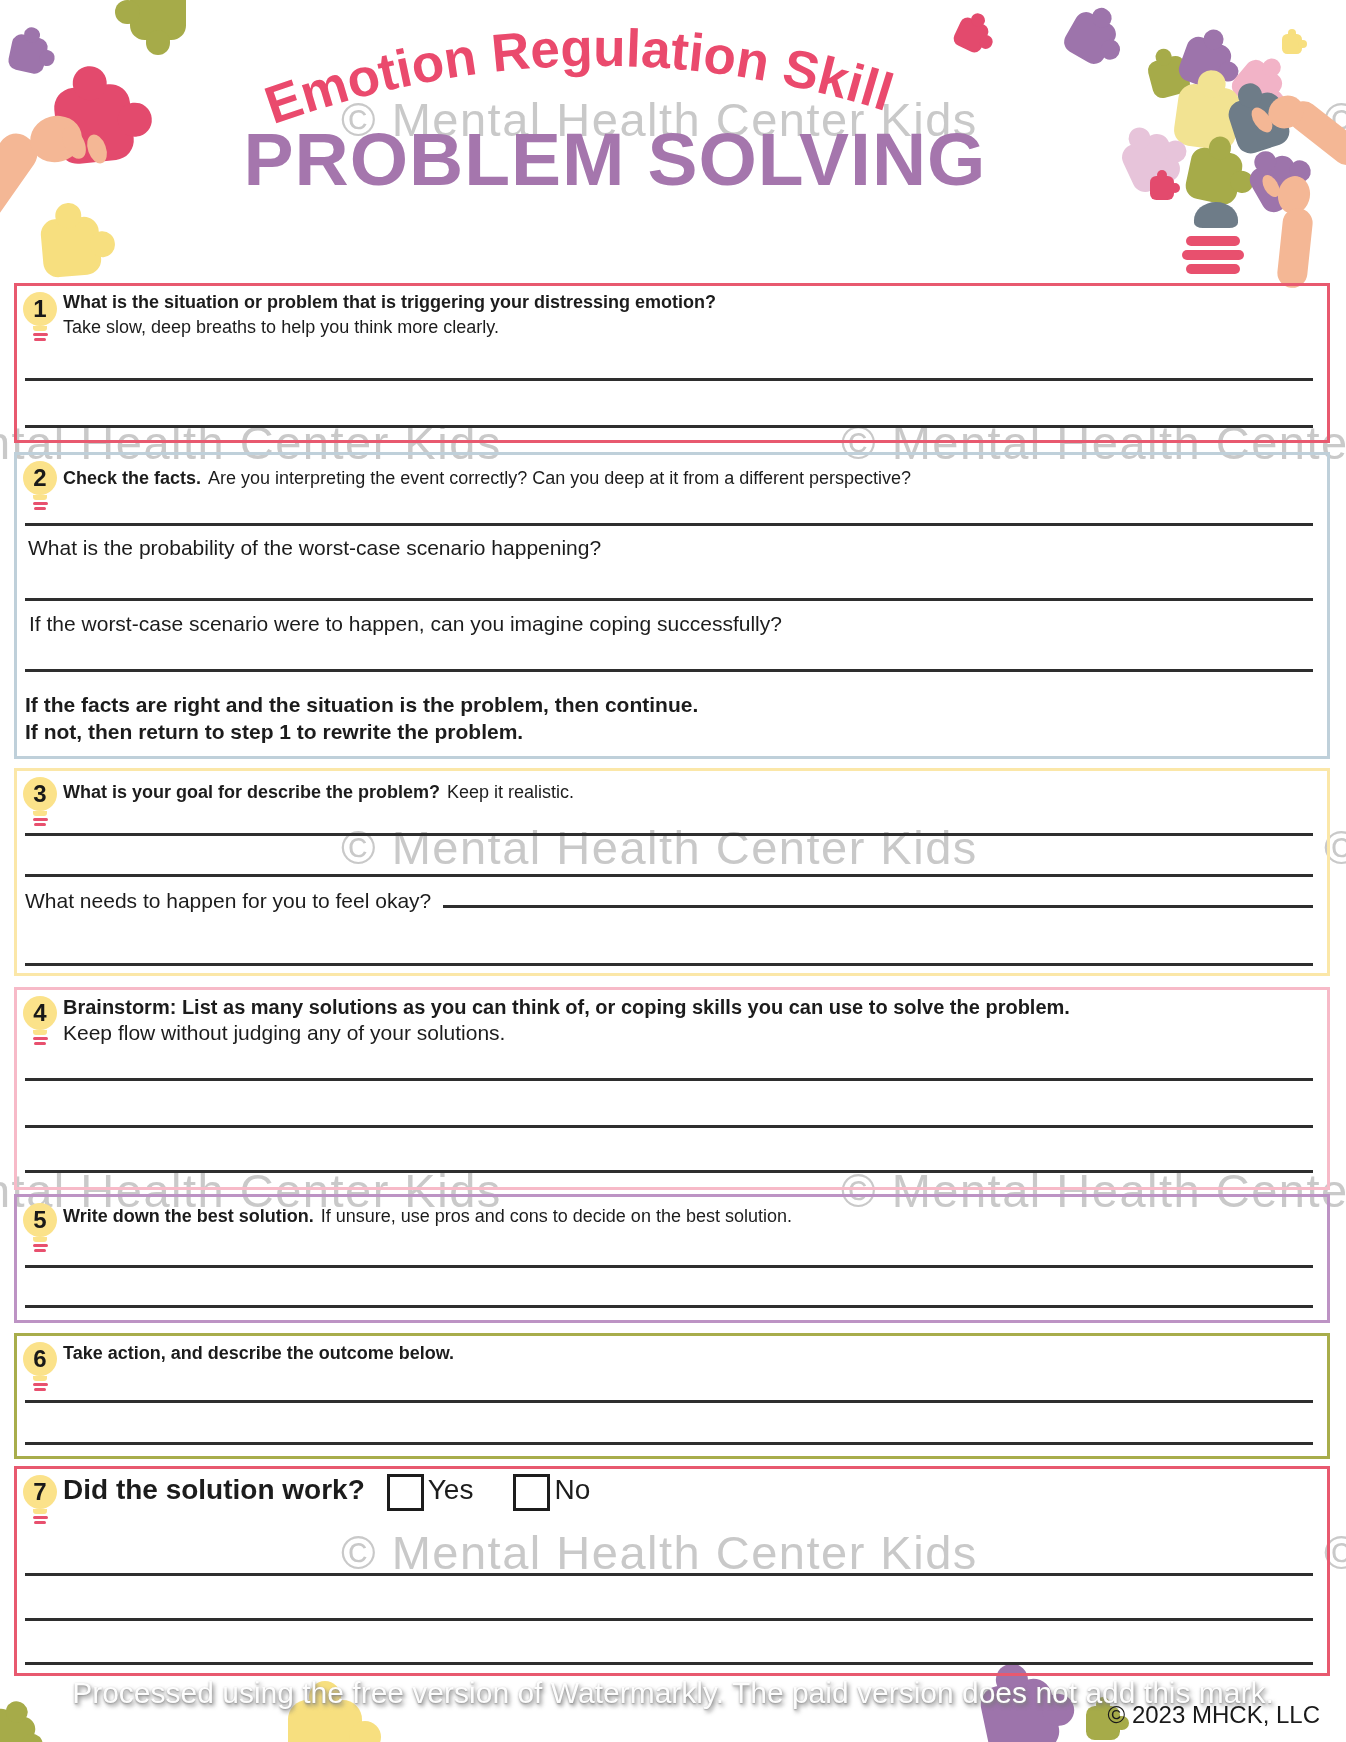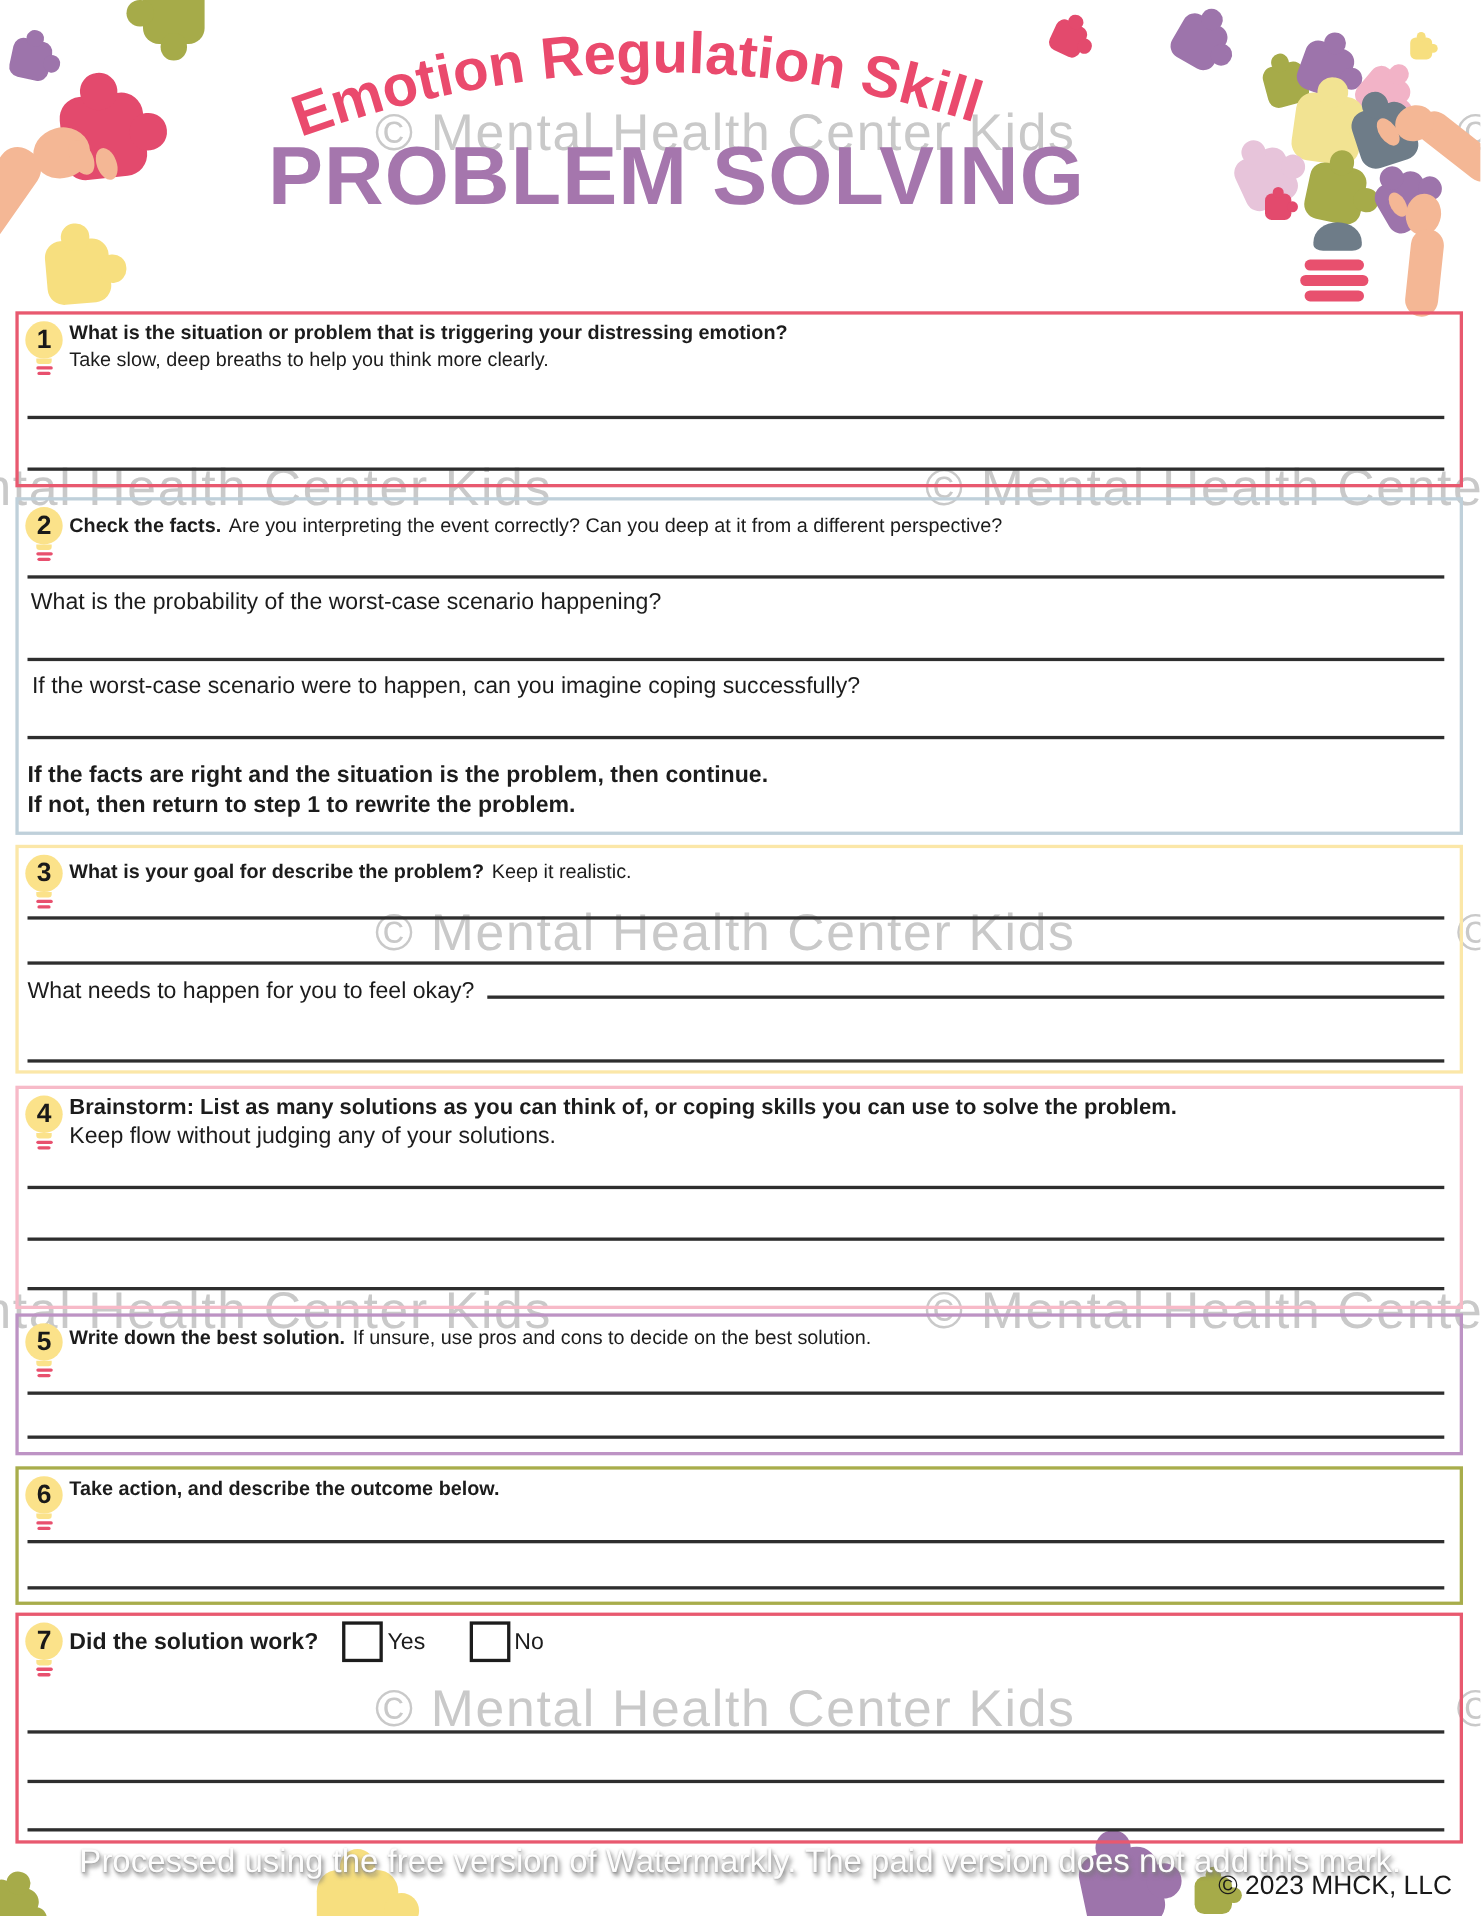--- a/index.html
+++ b/index.html
@@ -28,21 +28,21 @@
   
   .head{position:absolute;left:46px;font-size:18px;line-height:25px;white-space:nowrap;}
   .head.tight{font-size:20px;}
   .hb{font-weight:700;margin-right:7px;}
   .hr{font-weight:400;}
   .qtext{position:absolute;font-size:21px;white-space:nowrap;}
   .note{position:absolute;font-size:21px;font-weight:600;line-height:27px;white-space:nowrap;}
   .inline-row{position:absolute;left:8px;right:14px;display:flex;align-items:flex-end;font-size:21px;}
   .fill-line{flex:1;margin-left:12px;margin-bottom:5px;border-bottom:3px solid #2e2e2e;height:0;}
   
-  .ask-row{position:absolute;left:46px;top:5px;display:flex;align-items:center;font-size:21px;z-index:5;}
+  .ask-row{position:absolute;left:46px;top:5px;display:flex;align-items:flex-start;font-size:28px;z-index:5;}
   .ask-row .hb{margin-right:0;}
   .cbox{width:37px;height:37px;border:3px solid #1c1c1c;box-sizing:border-box;background:#fff;}
   .cb1{margin-left:22px;} .cb2{margin-left:40px;}
   .cblabel{margin-left:4px;}
   
   .pz{position:absolute;border-radius:26%;z-index:2;}
   .pz::before,.pz::after{content:"";position:absolute;background:inherit;border-radius:50%;width:44%;height:44%;}
   .pz::before{top:-26%;left:28%;}
   .pz::after{right:-26%;top:28%;}
   .skin{position:absolute;background:#f4b795;z-index:2;}

